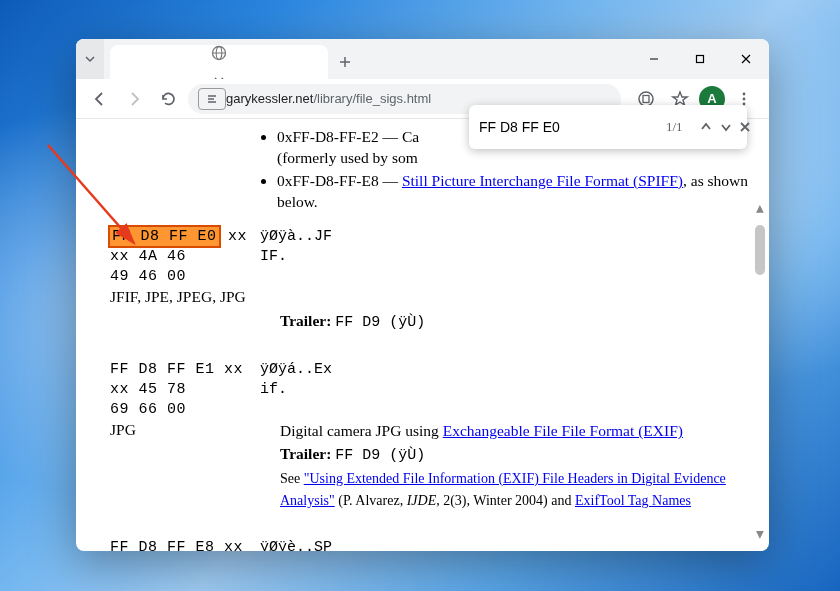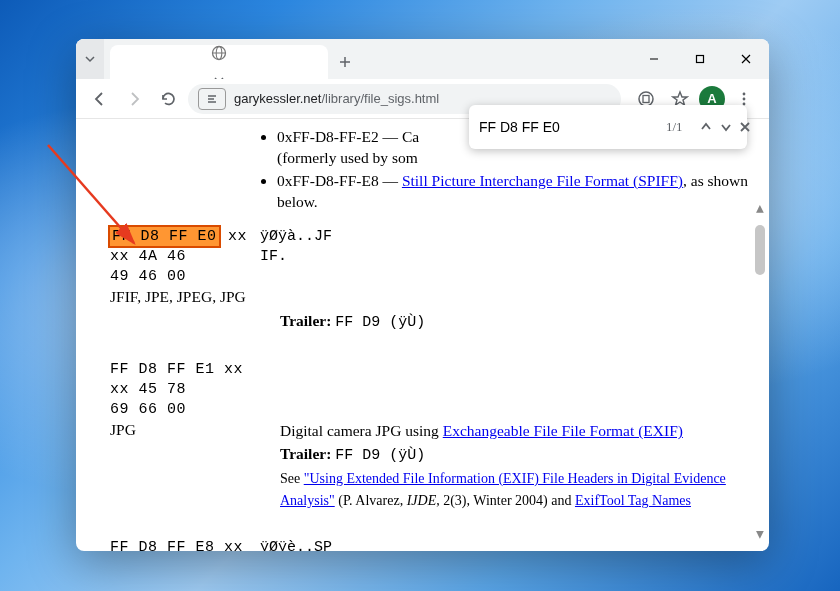--- a/index.html
+++ b/index.html
@@ -43,21 +43,21 @@
   .new-tab { width: 34px; display:flex; align-items:center; justify-content:center; margin-top:6px; }
   .winctrl { margin-left:auto; display:flex; }
   .winbtn { width:46px; display:flex; align-items:center; justify-content:center; }
   .toolbar {
     height: 40px; background:#fff; display:flex; align-items:center; padding:0 10px; gap:6px;
     border-bottom: 1px solid #e6e6e6; position: relative; z-index: 5;
   }
   .navbtn { width:28px; height:28px; display:flex; align-items:center; justify-content:center; border-radius:50%; color:#5f6368; }
   .addr {
     flex:1; height:30px; background:#f1f3f4; border-radius:15px;
-    display:flex; align-items:center; padding:0 10px; gap:8px; font-size:13px; color:#5f6368;
+    display:flex; align-items:center; padding:0 10px; font-size:13px; color:#5f6368;
   }
   .addr .domain { color:#202124; }
   .addr .path { color:#5f6368; }
   .right-actions { display:flex; align-items:center; gap:4px; margin-left:4px; }
   .iconbtn { width:30px;height:30px;display:flex;align-items:center;justify-content:center;border-radius:50%; color:#5f6368;}
   .avatar { width:26px;height:26px;border-radius:50%;background:#1b7a3c;color:#fff;display:flex;align-items:center;justify-content:center;font-size:13px;font-weight:600; }
   .page { flex:1; overflow:hidden; padding: 8px 4px 20px 34px; font-family: "Times New Roman", serif; font-size:15.5px; color:#000; line-height:1.35; position:relative; }
   .page a { color:#0000ee; text-decoration: underline; }
   ul.bullets { list-style: disc; padding-left: 130px; margin-bottom:14px; }
   ul.bullets li { margin-bottom:2px;margin-left:37px; }
@@ -210,20 +210,22 @@
           <b>Trailer:</b> <span class="trailer-hex">FF D9 (ÿÙ)</span>
         </div>
       </div>
     </div>
 
     <div class="block">
       <div class="row">
         <div class="hexcol">FF D8 FF E1 xx
 xx 45 78
 69 66 00</div>
+        <div class="asccol">ÿØÿá..Ex
+if.</div>
       </div>
       <div class="row">
         <div class="extcol">JPG</div>
         <div class="desccol">
           <span>Digital camera JPG using </span><a href="#">Exchangeable File File Format (EXIF)</a><br>
           <b>Trailer:</b> <span class="trailer-hex">FF D9 (ÿÙ)</span><br>
           <span class="seeText"><span>See </span><a href="#">"Using Extended File Information (EXIF) File Headers in Digital Evidence Analysis"</a><span> (P. Alvarez, </span><i>IJDE</i><span>, 2(3), Winter 2004) and </span><a href="#">ExifTool Tag Names</a></span>
         </div>
       </div>
     </div>

